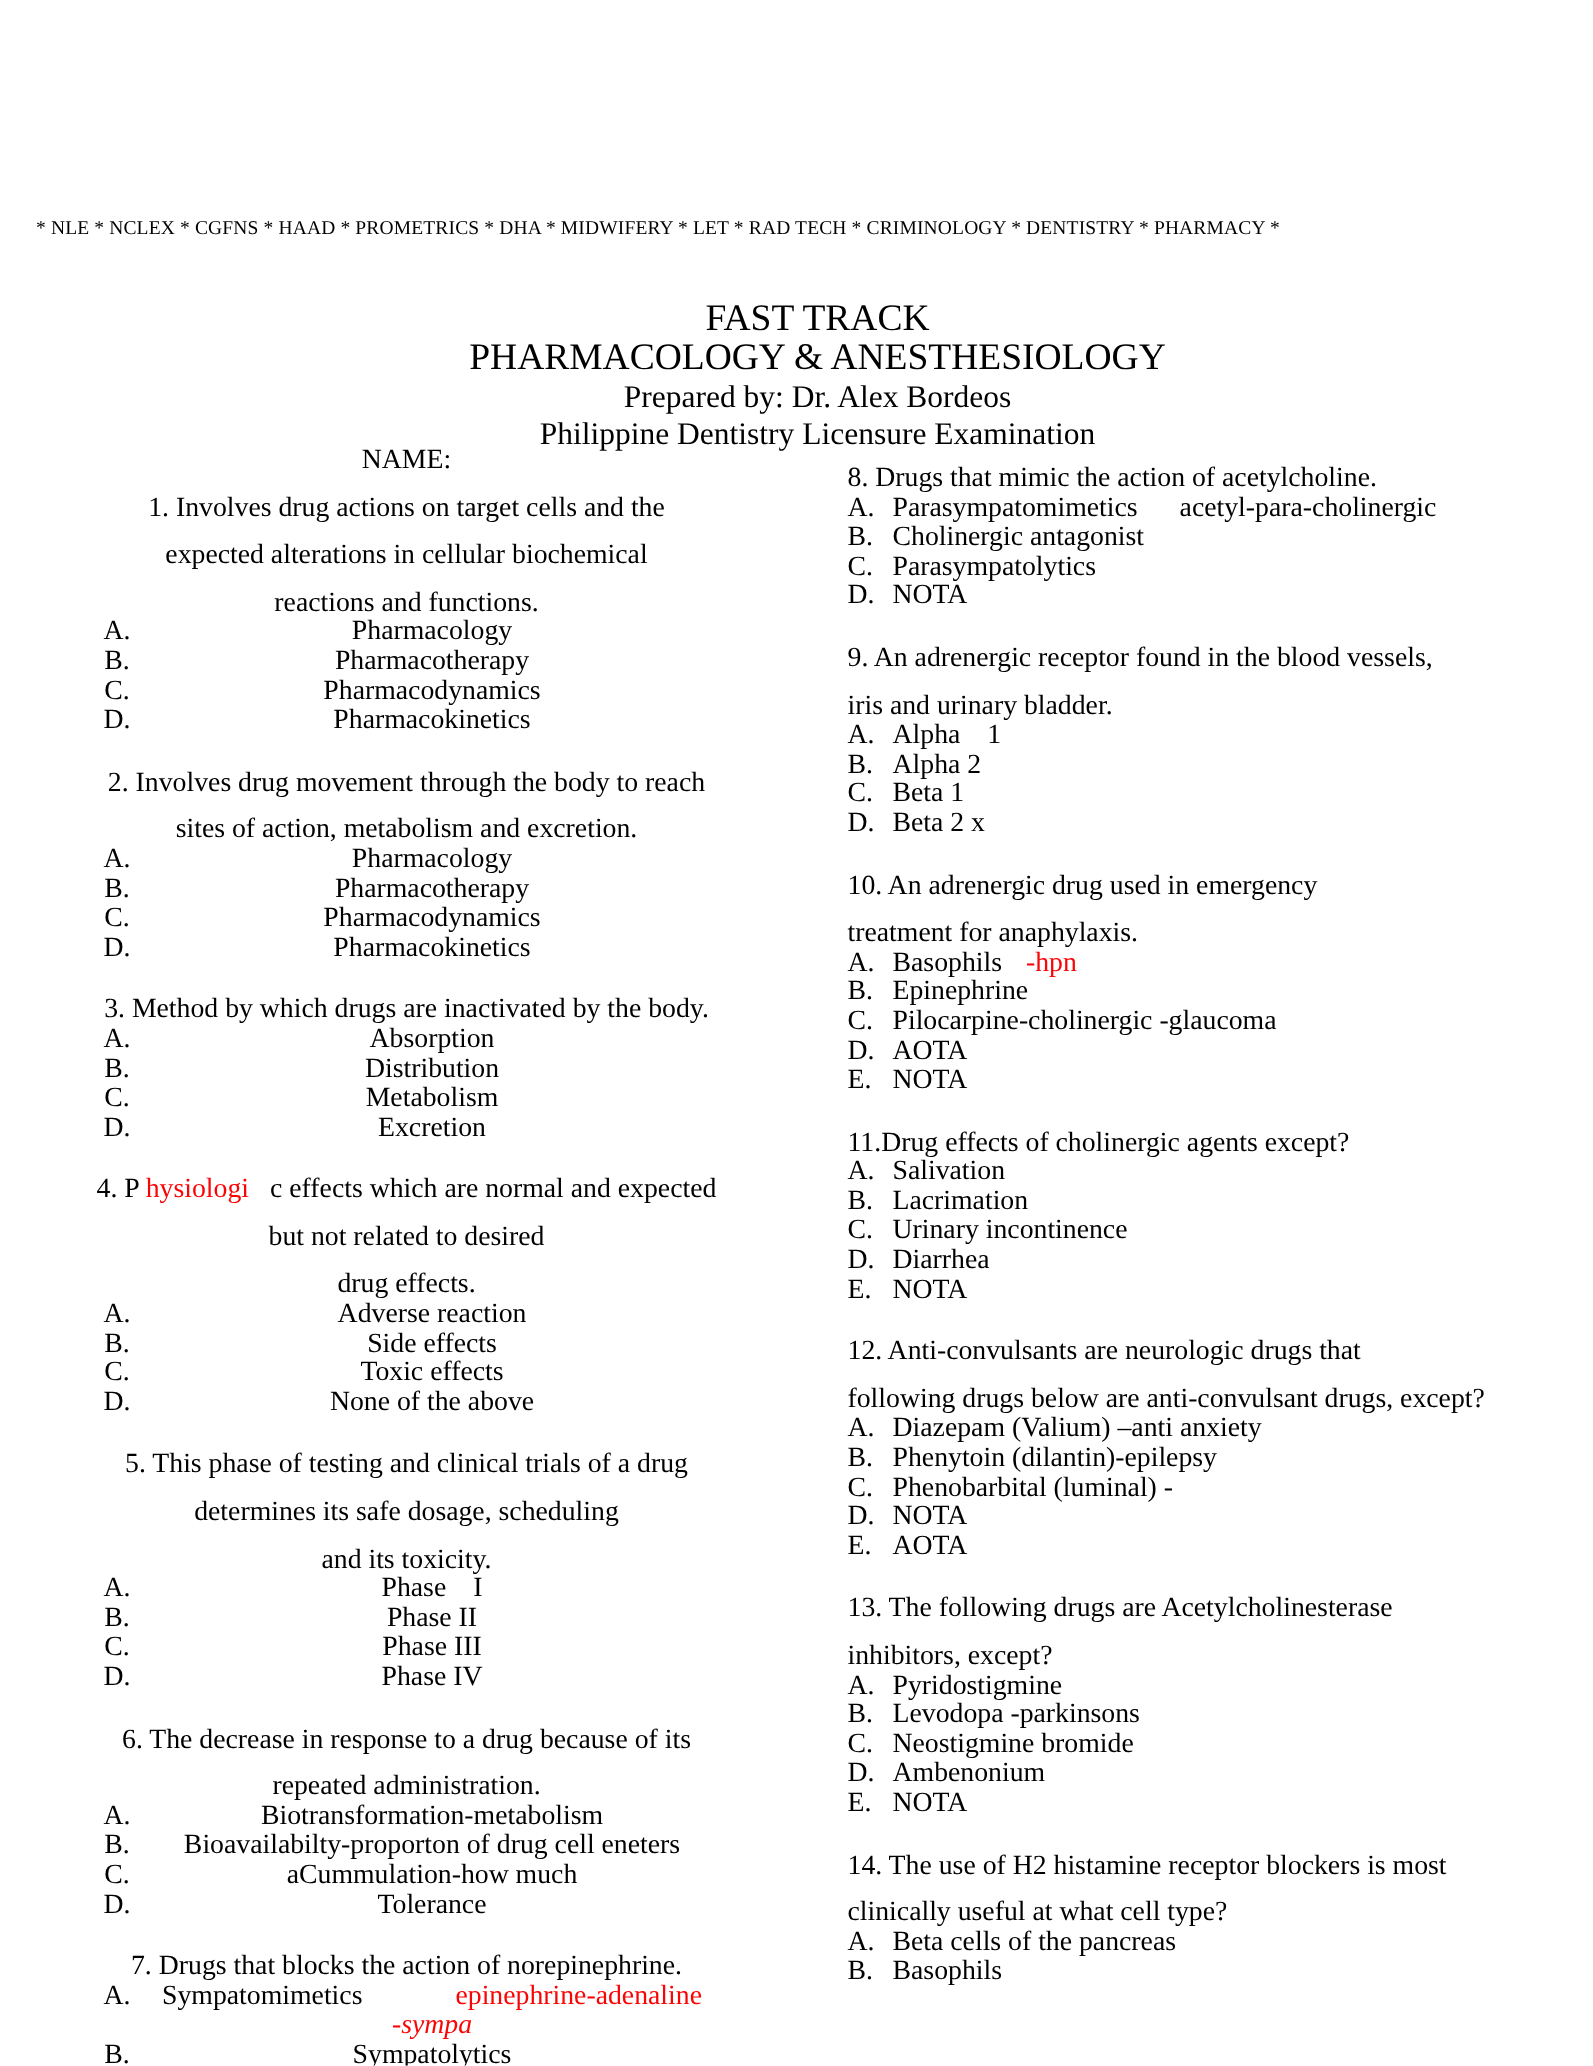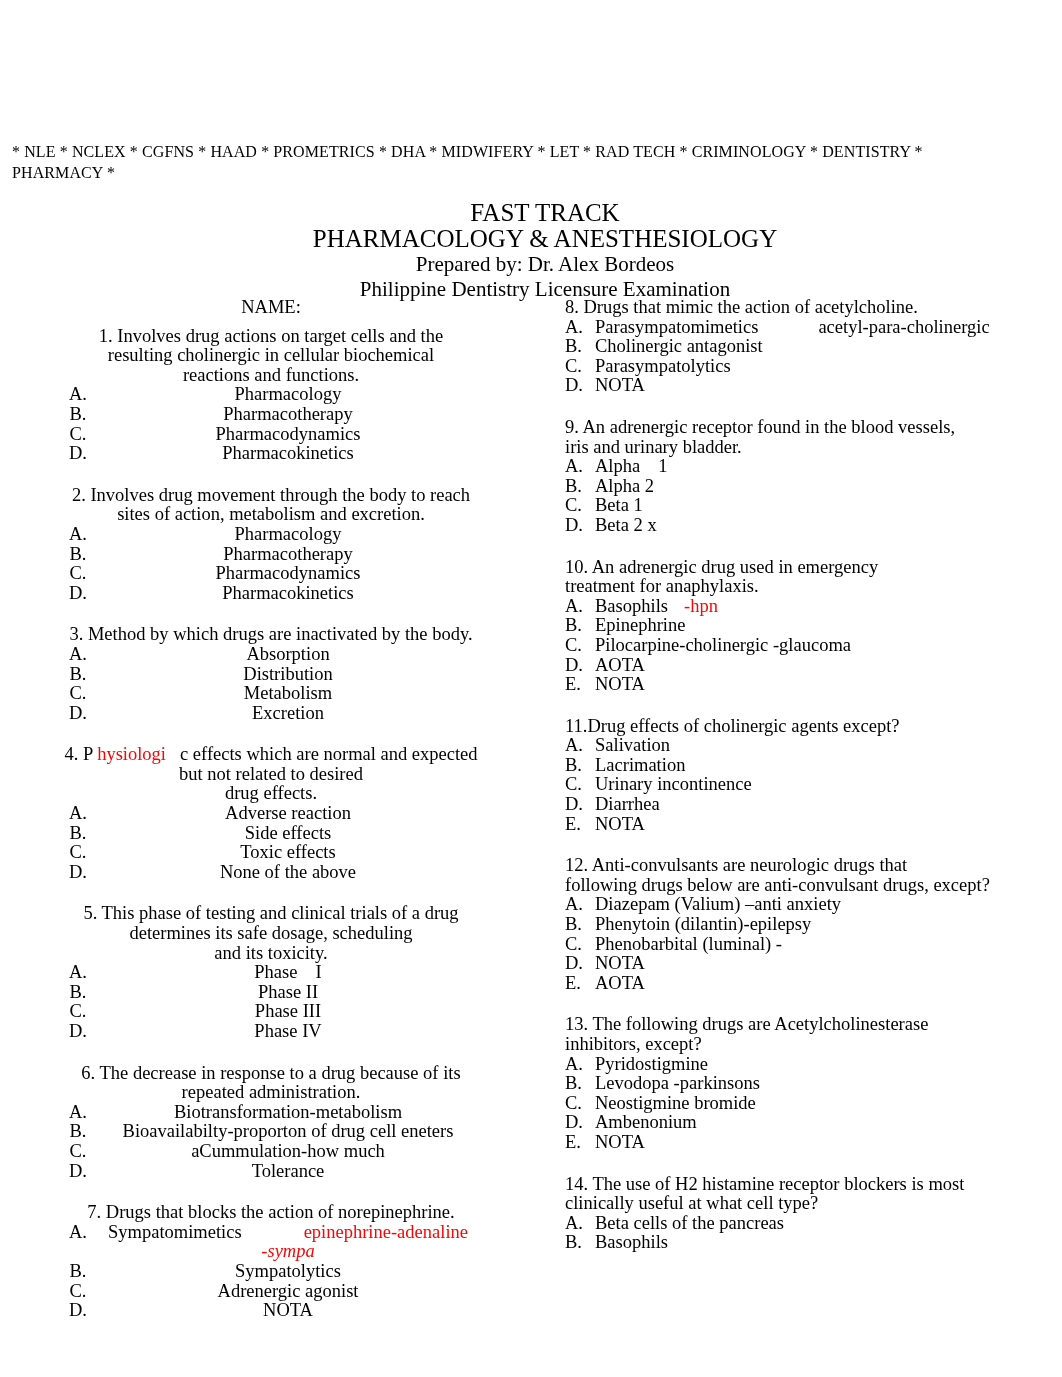--- a/index.html
+++ b/index.html
@@ -19,24 +19,24 @@
     position: absolute;
     left: 0; top: 0;
     width: 1062px;
     height: 1377px;
     overflow: hidden;
   }
 
   
   .masthead {
     position: absolute;
-    left: 12px;
+    left: 24px;
     top: 142px;
     width: 970px;
-    font-size: 16px;
+    font-size: 13px;
     line-height: 20.5px;
     letter-spacing: 0.1px;
   }
 
   
   .titleblock {
     position: absolute;
     left: 0;
     top: 200px;
     width: 1090px;
@@ -84,20 +84,21 @@
     margin: 0 0 0 0;
   }
   .q + .q {
     margin-top: 22px;
   }
   .q-stem {
     margin: 0;
   }
   .q-stem .line {
     display: block;
+    margin-top: 12px;
   }
   .opts {
     list-style: none;
     margin: 0;
     padding: 0;
   }
   .opt {
     display: flex;
     align-items: flex-start;
   }
@@ -111,21 +112,21 @@
   .opt-text {
     flex: 1 1 auto;
   }
   .opt-text .wrap2 {
     display: block;
   }
   .annot {
     display: inline-block;
   }
   .annot-gap-lg { margin-left: 62px; }
-  .annot-gap-md { margin-left: 60px; }
+  .annot-gap-md { margin-left: 28px; }
   .annot-gap-sm { margin-left: 16px; text-align: right; }
   .red {
     color: #fa0505;
   }
   .red-line {
     display: block;
     color: #fa0505;
     font-style: italic;
   }
   .sp-before { margin-left: 14px; }
@@ -143,21 +144,21 @@
     <div class="title-prep">Prepared by: Dr. Alex Bordeos</div>
     <div class="title-exam">Philippine Dentistry Licensure Examination</div>
   </div>
 
   <div class="col col-left">
     <div class="name-line">NAME:</div>
     <div id="left-questions">
         <div class="q">
           <div class="q-stem">
             <span class="line">1. Involves drug actions on target cells and the</span>
-            <span class="line">resulting cholinergic in cellular biochemical</span>
+            <span class="line">expected alterations in cellular biochemical</span>
             <span class="line">reactions and functions.</span>
           </div>
           <ul class="opts">
             <li class="opt">
               <span class="opt-letter">A.</span>
               <span class="opt-text"><span>Pharmacology</span></span>
             </li>
             <li class="opt">
               <span class="opt-letter">B.</span>
               <span class="opt-text"><span>Pharmacotherapy</span></span>

